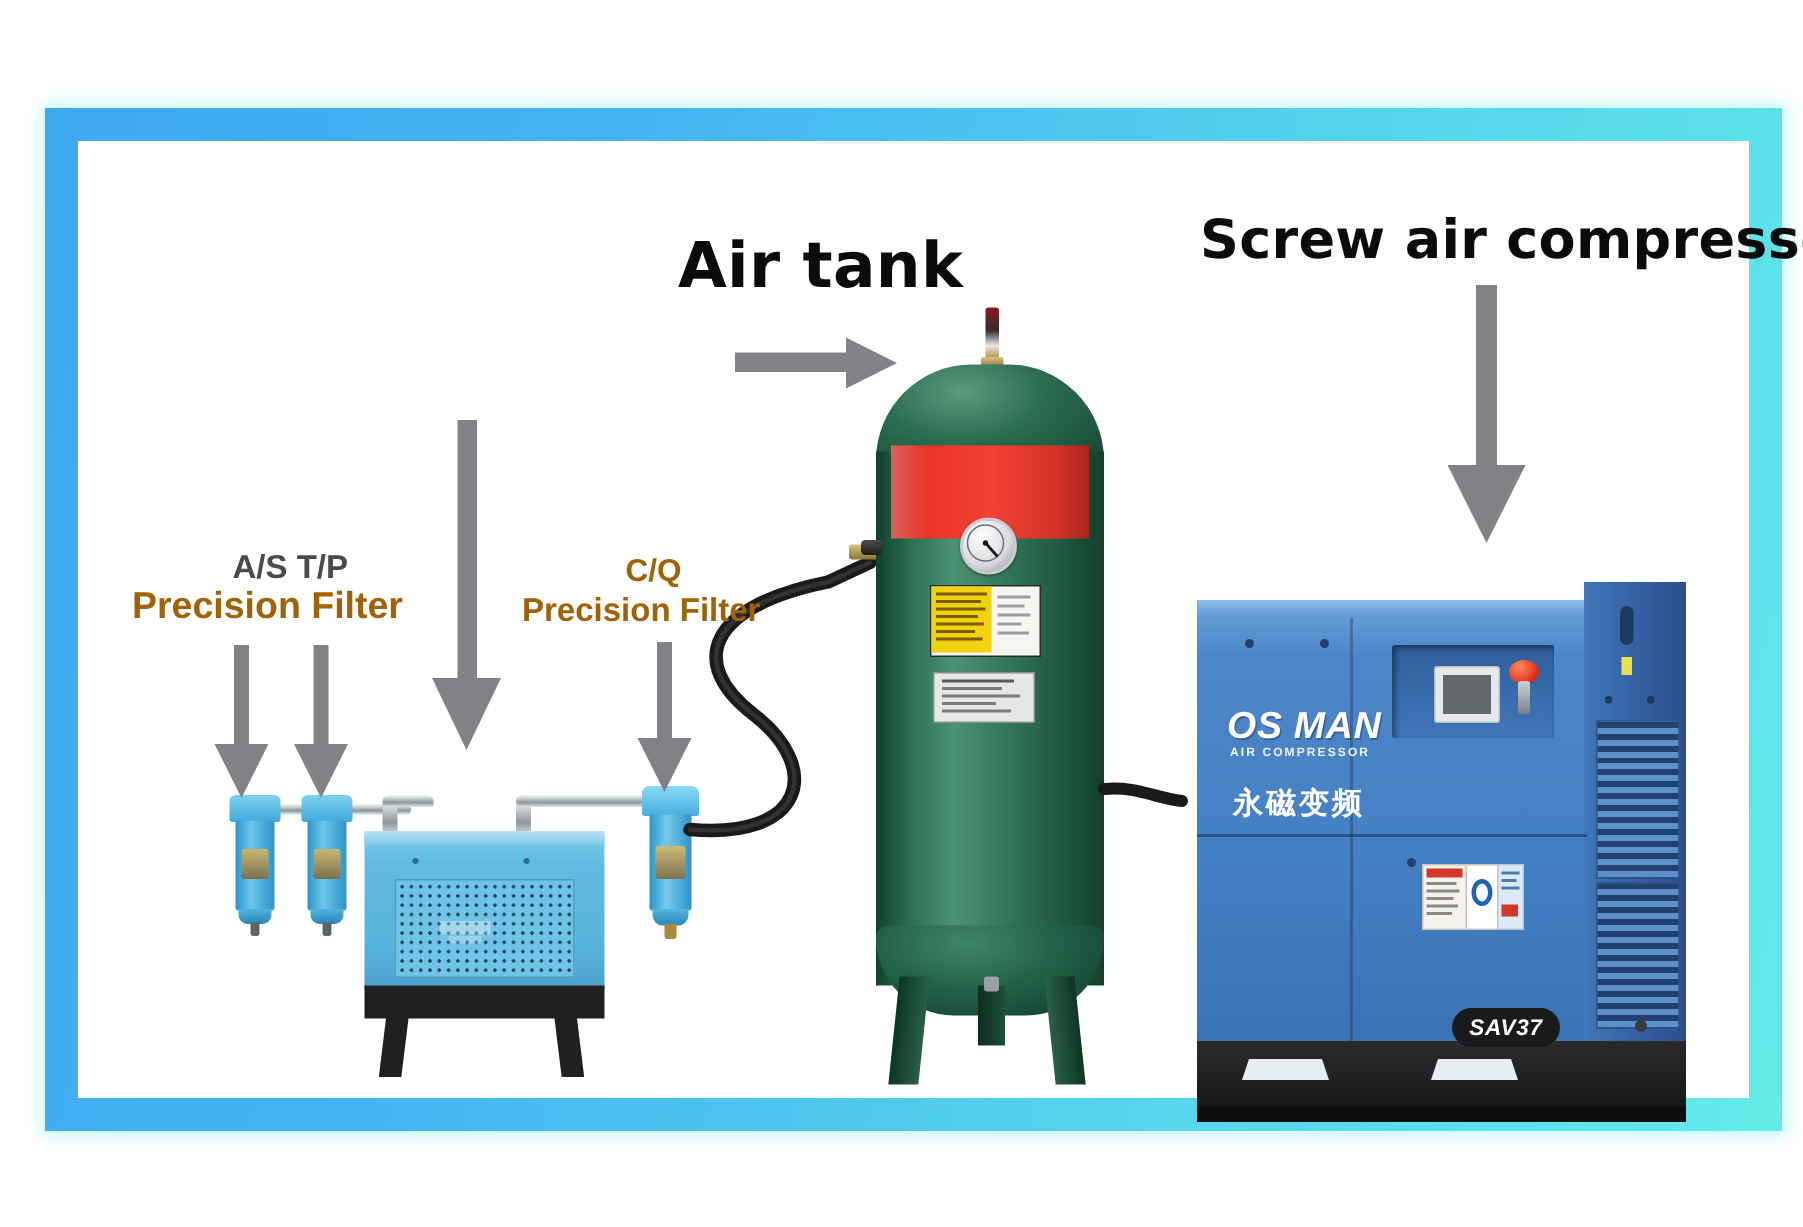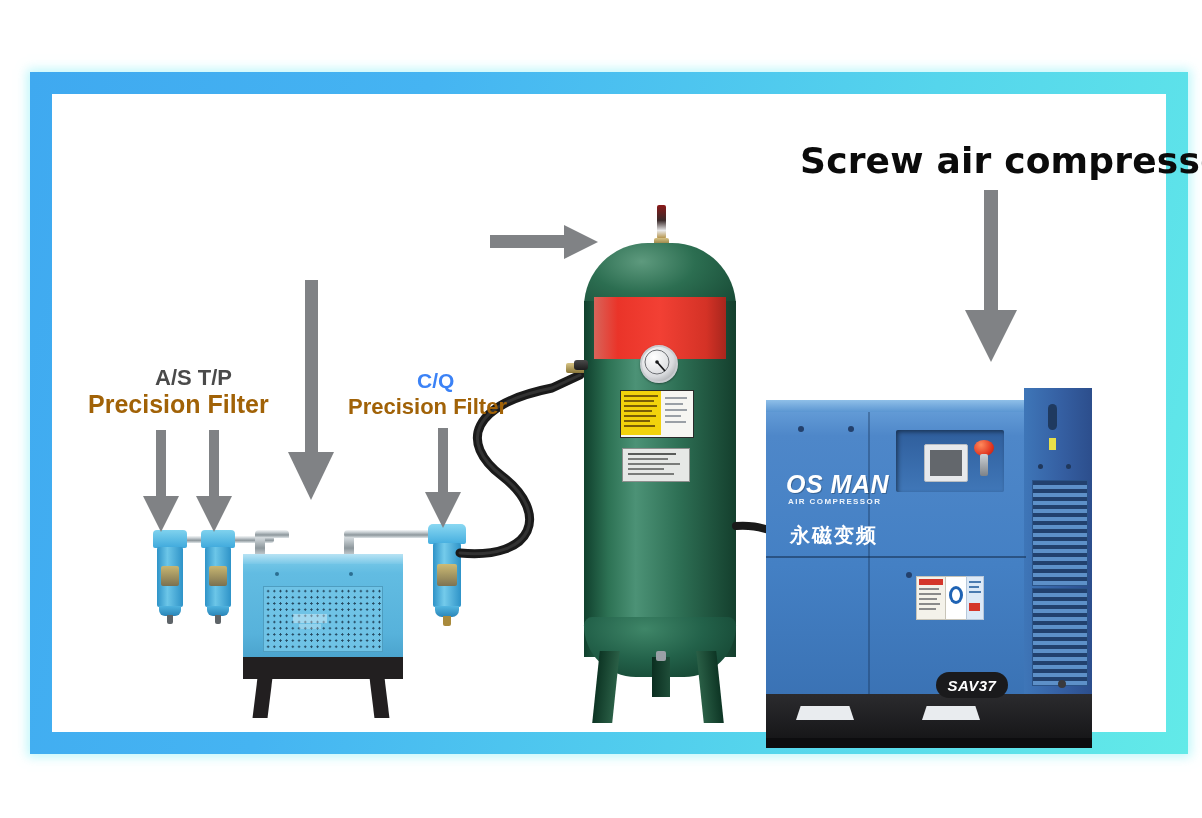--- a/index.html
+++ b/index.html
@@ -18,21 +18,21 @@
   .lbl{position:absolute;color:#0b0b0b;white-space:nowrap;
        font-family:"DejaVu Sans",sans-serif;font-weight:700;letter-spacing:.2px;}
   #lbl-airtank{left:452px;top:152px;font-size:42px;}
   #lbl-screw{left:800px;top:140px;font-size:36px;}
   #lbl-airdryer{left:218px;top:220px;font-size:40px;}
 
   .lbl-small{position:absolute;color:#a16207;white-space:nowrap;
              font-family:"Liberation Sans",sans-serif;font-weight:700;}
   #lbl-as-top{left:155px;top:365px;font-size:22px;color:#4a4a4a;}
   #lbl-as-main{left:88px;top:390px;font-size:25px;}
-  #lbl-cq-top{left:417px;top:369px;font-size:21px;color:#3b82f6;}
+  #lbl-cq-top{left:417px;top:369px;font-size:21px;color:#a16207;}
   #lbl-cq-main{left:348px;top:394px;font-size:22px;}
 
   
   .abs{position:absolute;}
   .chrome{background:linear-gradient(180deg,#f4f6f7 0%,#c9d0d4 28%,#8d979c 62%,#dfe5e8 100%);}
   .pipe-h{border-radius:3px;}
 </style>
 </head>
 <body>
 
@@ -171,21 +171,21 @@
       <div class="abs" style="left:80px;top:452px;width:18px;height:40px;background:linear-gradient(90deg,#0b2e20,#1f4e39);"></div>
       <div class="abs" style="left:128px;top:446px;width:20px;height:72px;background:linear-gradient(90deg,#2a5f46,#0d3524);transform:skewX(6deg);"></div>
 
       <div class="abs" style="left:84px;top:446px;width:10px;height:10px;background:#9aa0a6;border-radius:2px;"></div>
     </div>
 
     <svg class="abs" style="left:736px;top:516px;width:60px;height:36px;overflow:visible;">
       <path d="M 0 10 C 22 8, 34 16, 52 18" fill="none" stroke="#1a1a1a" stroke-width="8" stroke-linecap="round"></path>
     </svg>
 
-    <div class="abs" style="left:766px;top:388px;width:272px;height:370px;">
+    <div class="abs" style="left:798px;top:388px;width:272px;height:370px;">
 
       <div class="abs" style="left:0;top:12px;width:260px;height:300px;
                   background:linear-gradient(180deg,#6CA4DC 0%,#4E87C9 12%,#4480C4 55%,#3A72B4 100%);"></div>
 
       <div class="abs" style="left:0;top:12px;width:260px;height:12px;background:linear-gradient(180deg,#8FBFE8,#5B96D2);"></div>
 
       <div class="abs" style="left:258px;top:0;width:68px;height:318px;
                   background:linear-gradient(90deg,#3E76B8 0%,#355FA2 55%,#2C4E8C 100%);"></div>
 
       <div class="abs" style="left:266px;top:92px;width:54px;height:104px;
@@ -265,20 +265,21 @@
         <span style="font-family:'Liberation Sans',sans-serif;font-weight:700;font-style:italic;
                      font-size:15px;color:#ffffff;letter-spacing:.5px;">SAV37</span>
       </div>
 
       <div class="abs" style="left:292px;top:292px;width:8px;height:8px;background:#3a3a3d;border-radius:50%;"></div>
     </div>
   </div>
 
   <div class="abs" style="left:0;top:0;width:1202px;height:818px;">
 
+    <div class="lbl" id="lbl-airtank">Air tank</div>
     <div class="lbl" id="lbl-screw">Screw air compressor</div>
 
     <div class="lbl-small" id="lbl-as-top">A/S T/P</div>
     <div class="lbl-small" id="lbl-as-main">Precision Filter</div>
     <div class="lbl-small" id="lbl-cq-top">C/Q</div>
     <div class="lbl-small" id="lbl-cq-main">Precision Filter</div>
 
     <div class="abs" style="left:490px;top:225px;width:110px;height:34px;">
       <div class="abs" style="left:0;top:10px;width:78px;height:13px;background:#808285;"></div>
       <div class="abs" style="left:74px;top:0;width:0;height:0;

